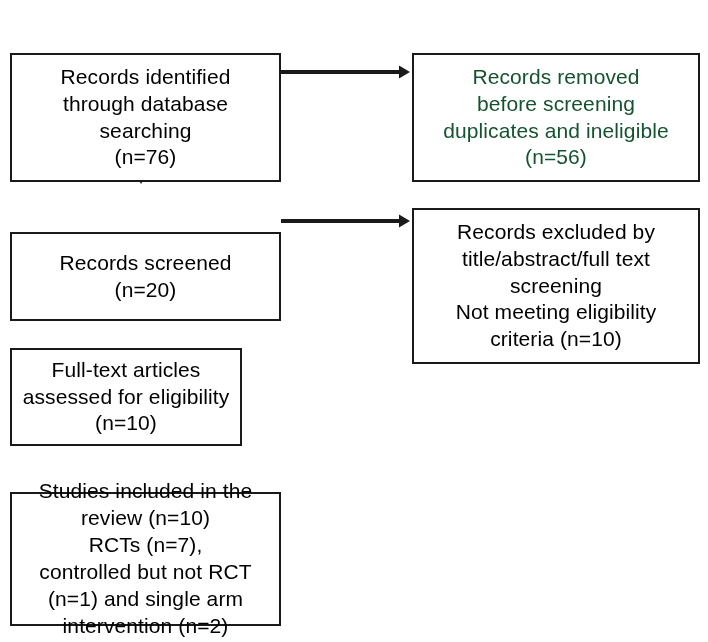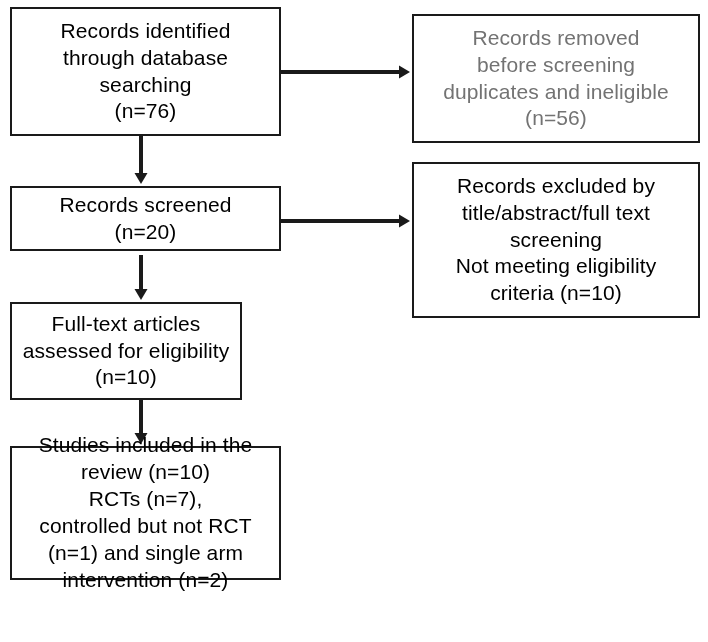--- a/index.html
+++ b/index.html
@@ -24,20 +24,21 @@
     display: flex;
     align-items: center;
     justify-content: center;
     text-align: center;
     color: #000000;
     font-size: 21px;
     line-height: 1.28;
     letter-spacing: 0.1px;
     padding: 2px 6px;
     white-space: pre-line;
+    margin-top: 46px;
   }
   .connector {
     position: absolute;
     pointer-events: none;
   }
   .connector svg {
     display: block;
     overflow: visible;
   }
 </style>
@@ -72,25 +73,25 @@
     <div class="connector" style="left: 127px; top: 386px; width: 28px; height: 72px;">
       <svg width="28" height="72" viewBox="0 0 28 72">
         <line x1="14" y1="14" x2="14" y2="47" stroke="#1a1a1a" stroke-width="4"></line>
         <polygon points="14,58 7.5,47 20.5,47" fill="#1a1a1a"></polygon>
       </svg>
     </div>
     <div class="flow-box" style="left: 10px; top: 7px; width: 271px; height: 129px; font-size: 21px; border-color: rgb(26, 26, 26); color: rgb(0, 0, 0);">Records identified
 through database
 searching
 (n=76)</div>
-    <div class="flow-box" style="left: 412px; top: 14px; width: 288px; height: 129px; font-size: 21px; border-color: rgb(26, 26, 26); color: #737373;">Records removed
+    <div class="flow-box" style="left: 412px; top: 7px; width: 288px; height: 129px; font-size: 21px; border-color: rgb(26, 26, 26); color: #14532d;">Records removed
 before screening
 duplicates and ineligible
 (n=56)</div>
-    <div class="flow-box" style="left: 10px; top: 186px; width: 271px; height: 65px; font-size: 21px; border-color: rgb(26, 26, 26); color: rgb(0, 0, 0);">Records screened
+    <div class="flow-box" style="left: 10px; top: 186px; width: 271px; height: 89px; font-size: 21px; border-color: rgb(26, 26, 26); color: rgb(0, 0, 0);">Records screened
 (n=20)</div>
     <div class="flow-box" style="left: 412px; top: 162px; width: 288px; height: 156px; font-size: 21px; border-color: rgb(26, 26, 26); color: rgb(0, 0, 0);">Records excluded by
 title/abstract/full text
 screening
 Not meeting eligibility
 criteria (n=10)</div>
     <div class="flow-box" style="left: 10px; top: 302px; width: 232px; height: 98px; font-size: 21px; border-color: rgb(26, 26, 26); color: rgb(0, 0, 0);">Full-text articles
 assessed for eligibility
 (n=10)</div>
     <div class="flow-box" style="left: 10px; top: 446px; width: 271px; height: 134px; font-size: 21px; border-color: rgb(26, 26, 26); color: rgb(0, 0, 0);">Studies included in the

